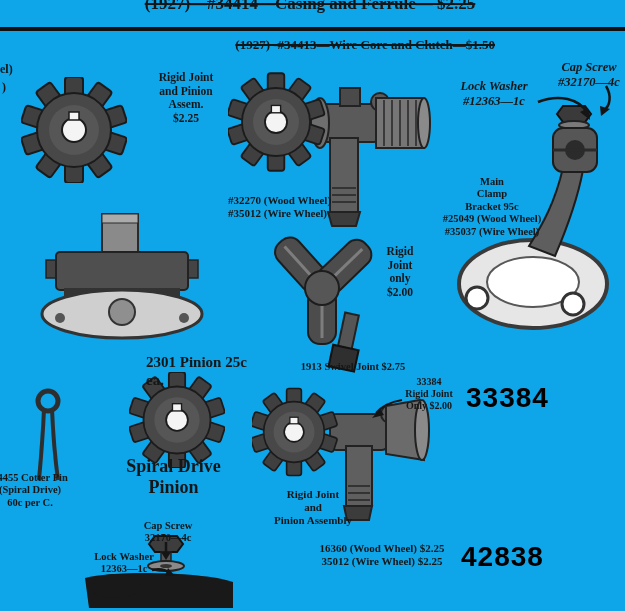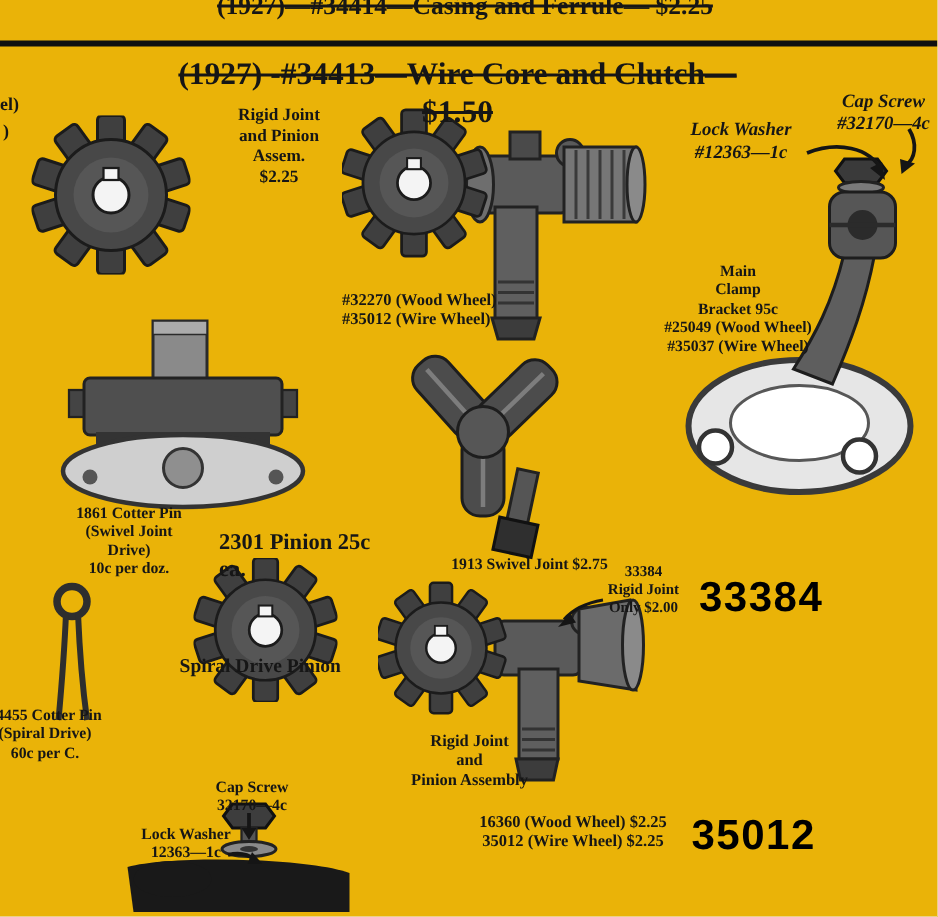--- a/index.html
+++ b/index.html
@@ -1,17 +1,17 @@
 <!DOCTYPE html>
 <html><head>
 <meta charset="utf-8">
 <style>
   html,body{margin:0;padding:0;background:#e9e9e9;}
   #page{
-    position:relative;width:625px;height:611px;background:#eab308;overflow:hidden;
+    position:relative;width:625px;height:611px;background:#0ea5e9;overflow:hidden;
     font-family:"Liberation Serif","DejaVu Serif",serif;color:#161616;
   }
   .lbl{position:absolute;white-space:pre-line;line-height:1.18;}
   .c{text-align:center;}
   .b{font-weight:bold;}
   .i{font-style:italic;}
   .strike{text-decoration:line-through;text-decoration-thickness:1.5px;}
   .rule{position:absolute;background:#101010;}
   .annot{
     position:absolute;font-family:"Liberation Sans","DejaVu Sans",sans-serif;
@@ -167,21 +167,21 @@
     <line x1="8" y1="1" x2="8" y2="13" stroke="#151515" stroke-width="2.5"></line>
     <polygon points="8,19 3,11 13,11" fill="#151515"></polygon>
   </svg>
   <svg class="ill" style="left:150px;top:564px" width="26" height="16" viewBox="0 0 26 16">
     <path d="M2,6 C10,4 16,6 20,9" fill="none" stroke="#151515" stroke-width="2.5"></path>
     <polygon points="25,12 15,12 18,4" fill="#151515"></polygon>
   </svg>
 
   <div class="lbl b strike" style="left:95px;top:-6px;width:430px;text-align:center;font-size:17px">(1927)—#34414—Casing and Ferrule— $2.25</div>
   <div class="rule" style="left:0;top:27px;width:625px;height:4px"></div>
-  <div class="lbl b strike" style="left:115px;top:37px;width:380px;text-align:center;font-size:21px">(1927) -#34413—Wire Core and Clutch—$1.50</div>
+  <div class="lbl b strike" style="left:115px;top:37px;width:380px;text-align:right;font-size:13px">(1927) -#34413—Wire Core and Clutch—$1.50</div>
 
   <div class="lbl b" style="left:0;top:62px;font-size:12px">el)</div>
   <div class="lbl b" style="left:2px;top:80px;font-size:12px">)</div>
 
   <div class="lbl c b" style="left:146px;top:71px;width:80px;font-size:11.5px">Rigid Joint
 and Pinion
 Assem.
 $2.25</div>
 
   <div class="lbl b" style="left:228px;top:194px;width:150px;font-size:11px">#32270 (Wood Wheel)
@@ -192,51 +192,51 @@
 
   <div class="lbl c b i" style="left:543px;top:60px;width:92px;font-size:12.5px">Cap Screw
 #32170—4c</div>
 
   <div class="lbl c b" style="left:436px;top:176px;width:112px;font-size:10.5px">Main
 Clamp
 Bracket 95c
 #25049 (Wood Wheel)
 #35037 (Wire Wheel)</div>
 
-
-  <div class="lbl c b" style="left:40px;top:337px;width:92px;font-size:10.5px">1861 Cotter Pin
-(Swivel Joint
-Drive)
-10c per doz.</div>
+  <div class="lbl c b" style="left:374px;top:245px;width:52px;font-size:11.5px">Rigid
+Joint
+only
+$2.00</div>
+
 
   <div class="lbl b" style="left:146px;top:354px;width:105px;font-size:15px">2301 Pinion 25c ea.</div>
 
-  <div class="lbl c b" style="left:294px;top:371px;width:118px;font-size:10.5px">1913 Swivel Joint $2.75</div>
+  <div class="lbl c b" style="left:294px;top:361px;width:118px;font-size:10.5px">1913 Swivel Joint $2.75</div>
 
   <div class="lbl c b" style="left:396px;top:376px;width:66px;font-size:10px">33384
 Rigid Joint
 Only $2.00</div>
 
   <div class="annot" style="left:466px;top:382px">33384</div>
 
   <div class="lbl c b" style="left:-10px;top:472px;width:80px;font-size:10.5px">14455 Cotter Pin
 (Spiral Drive)
 60c per C.</div>
 
-  <div class="lbl c b" style="left:106px;top:436px;width:135px;font-size:13px">Spiral Drive Pinion</div>
+  <div class="lbl c b" style="left:106px;top:456px;width:135px;font-size:18px">Spiral Drive Pinion</div>
 
 
   <div class="lbl c b" style="left:268px;top:488px;width:90px;font-size:11px">Rigid Joint
 and
 Pinion Assembly</div>
 
   <div class="lbl c b" style="left:306px;top:542px;width:152px;font-size:11px">16360 (Wood Wheel) $2.25
 35012 (Wire Wheel) $2.25</div>
 
-  <div class="annot" style="left:461px;top:541px">35012</div>
+  <div class="annot" style="left:461px;top:541px">42838</div>
 
   <div class="lbl c b" style="left:132px;top:520px;width:72px;font-size:10.5px">Cap Screw
 32170—4c</div>
 
   <div class="lbl c b" style="left:84px;top:551px;width:80px;font-size:10.5px">Lock Washer
 12363—1c</div>
 
 </div>
 
 </body></html>

